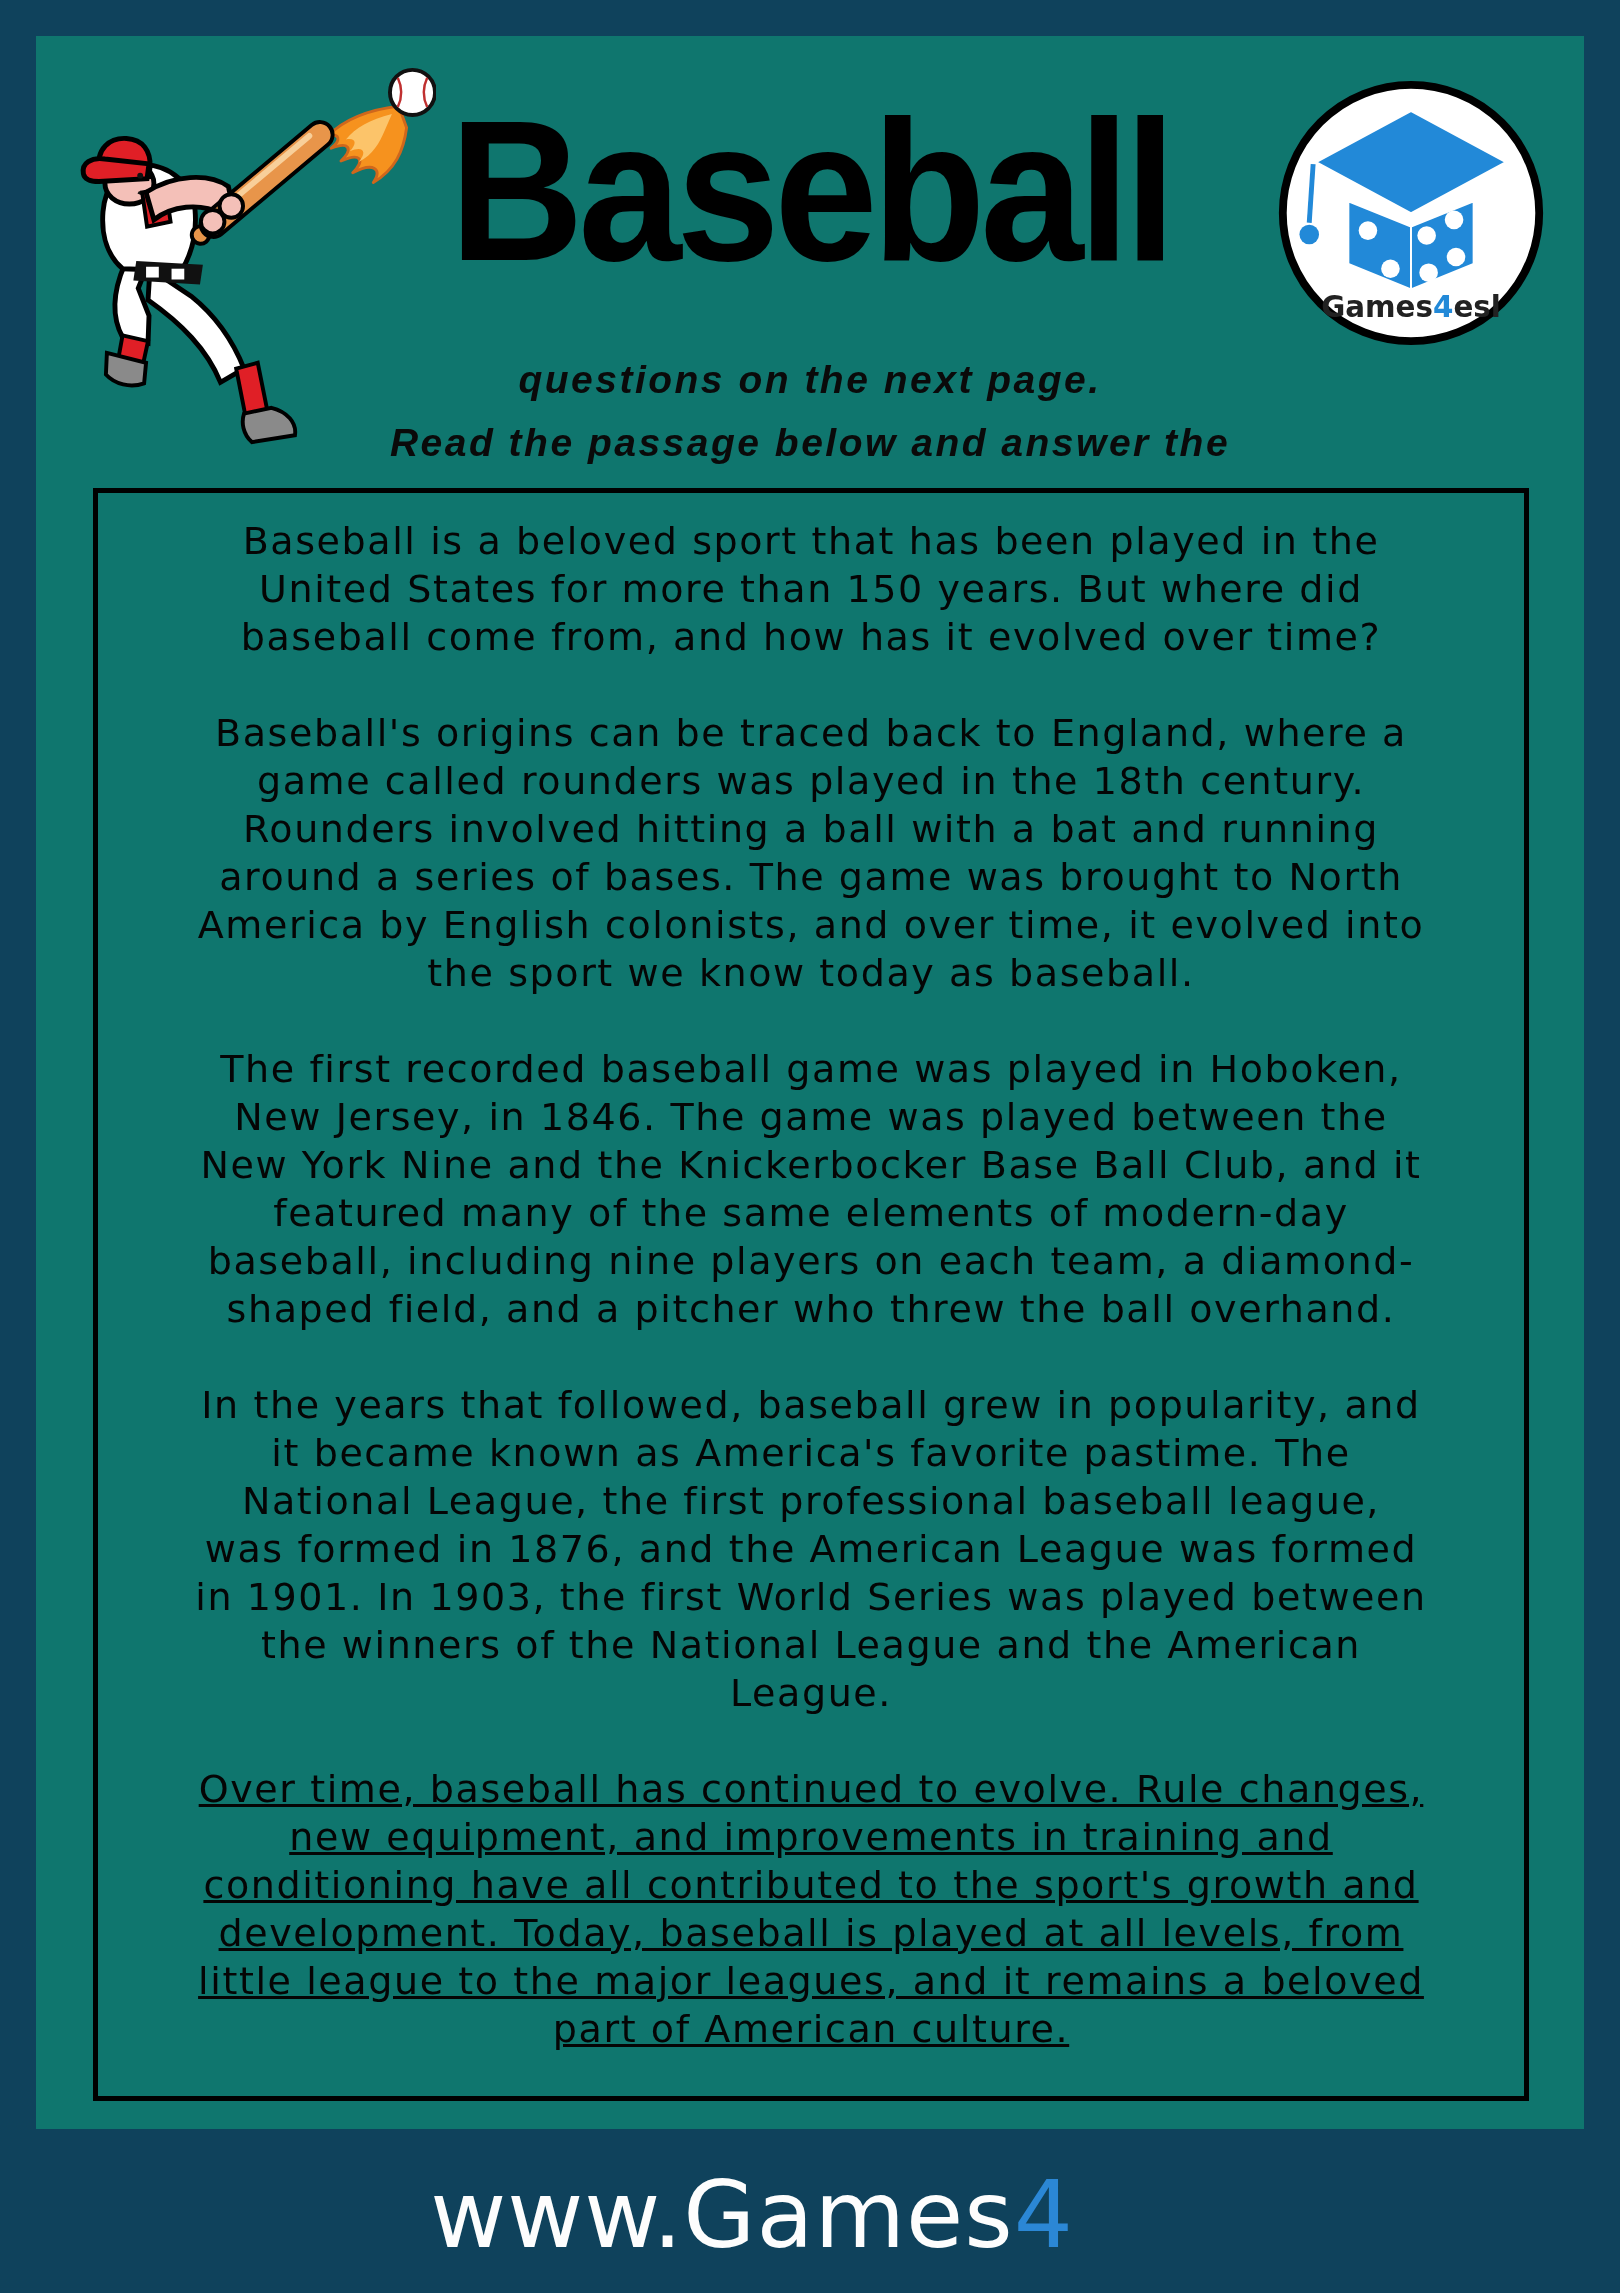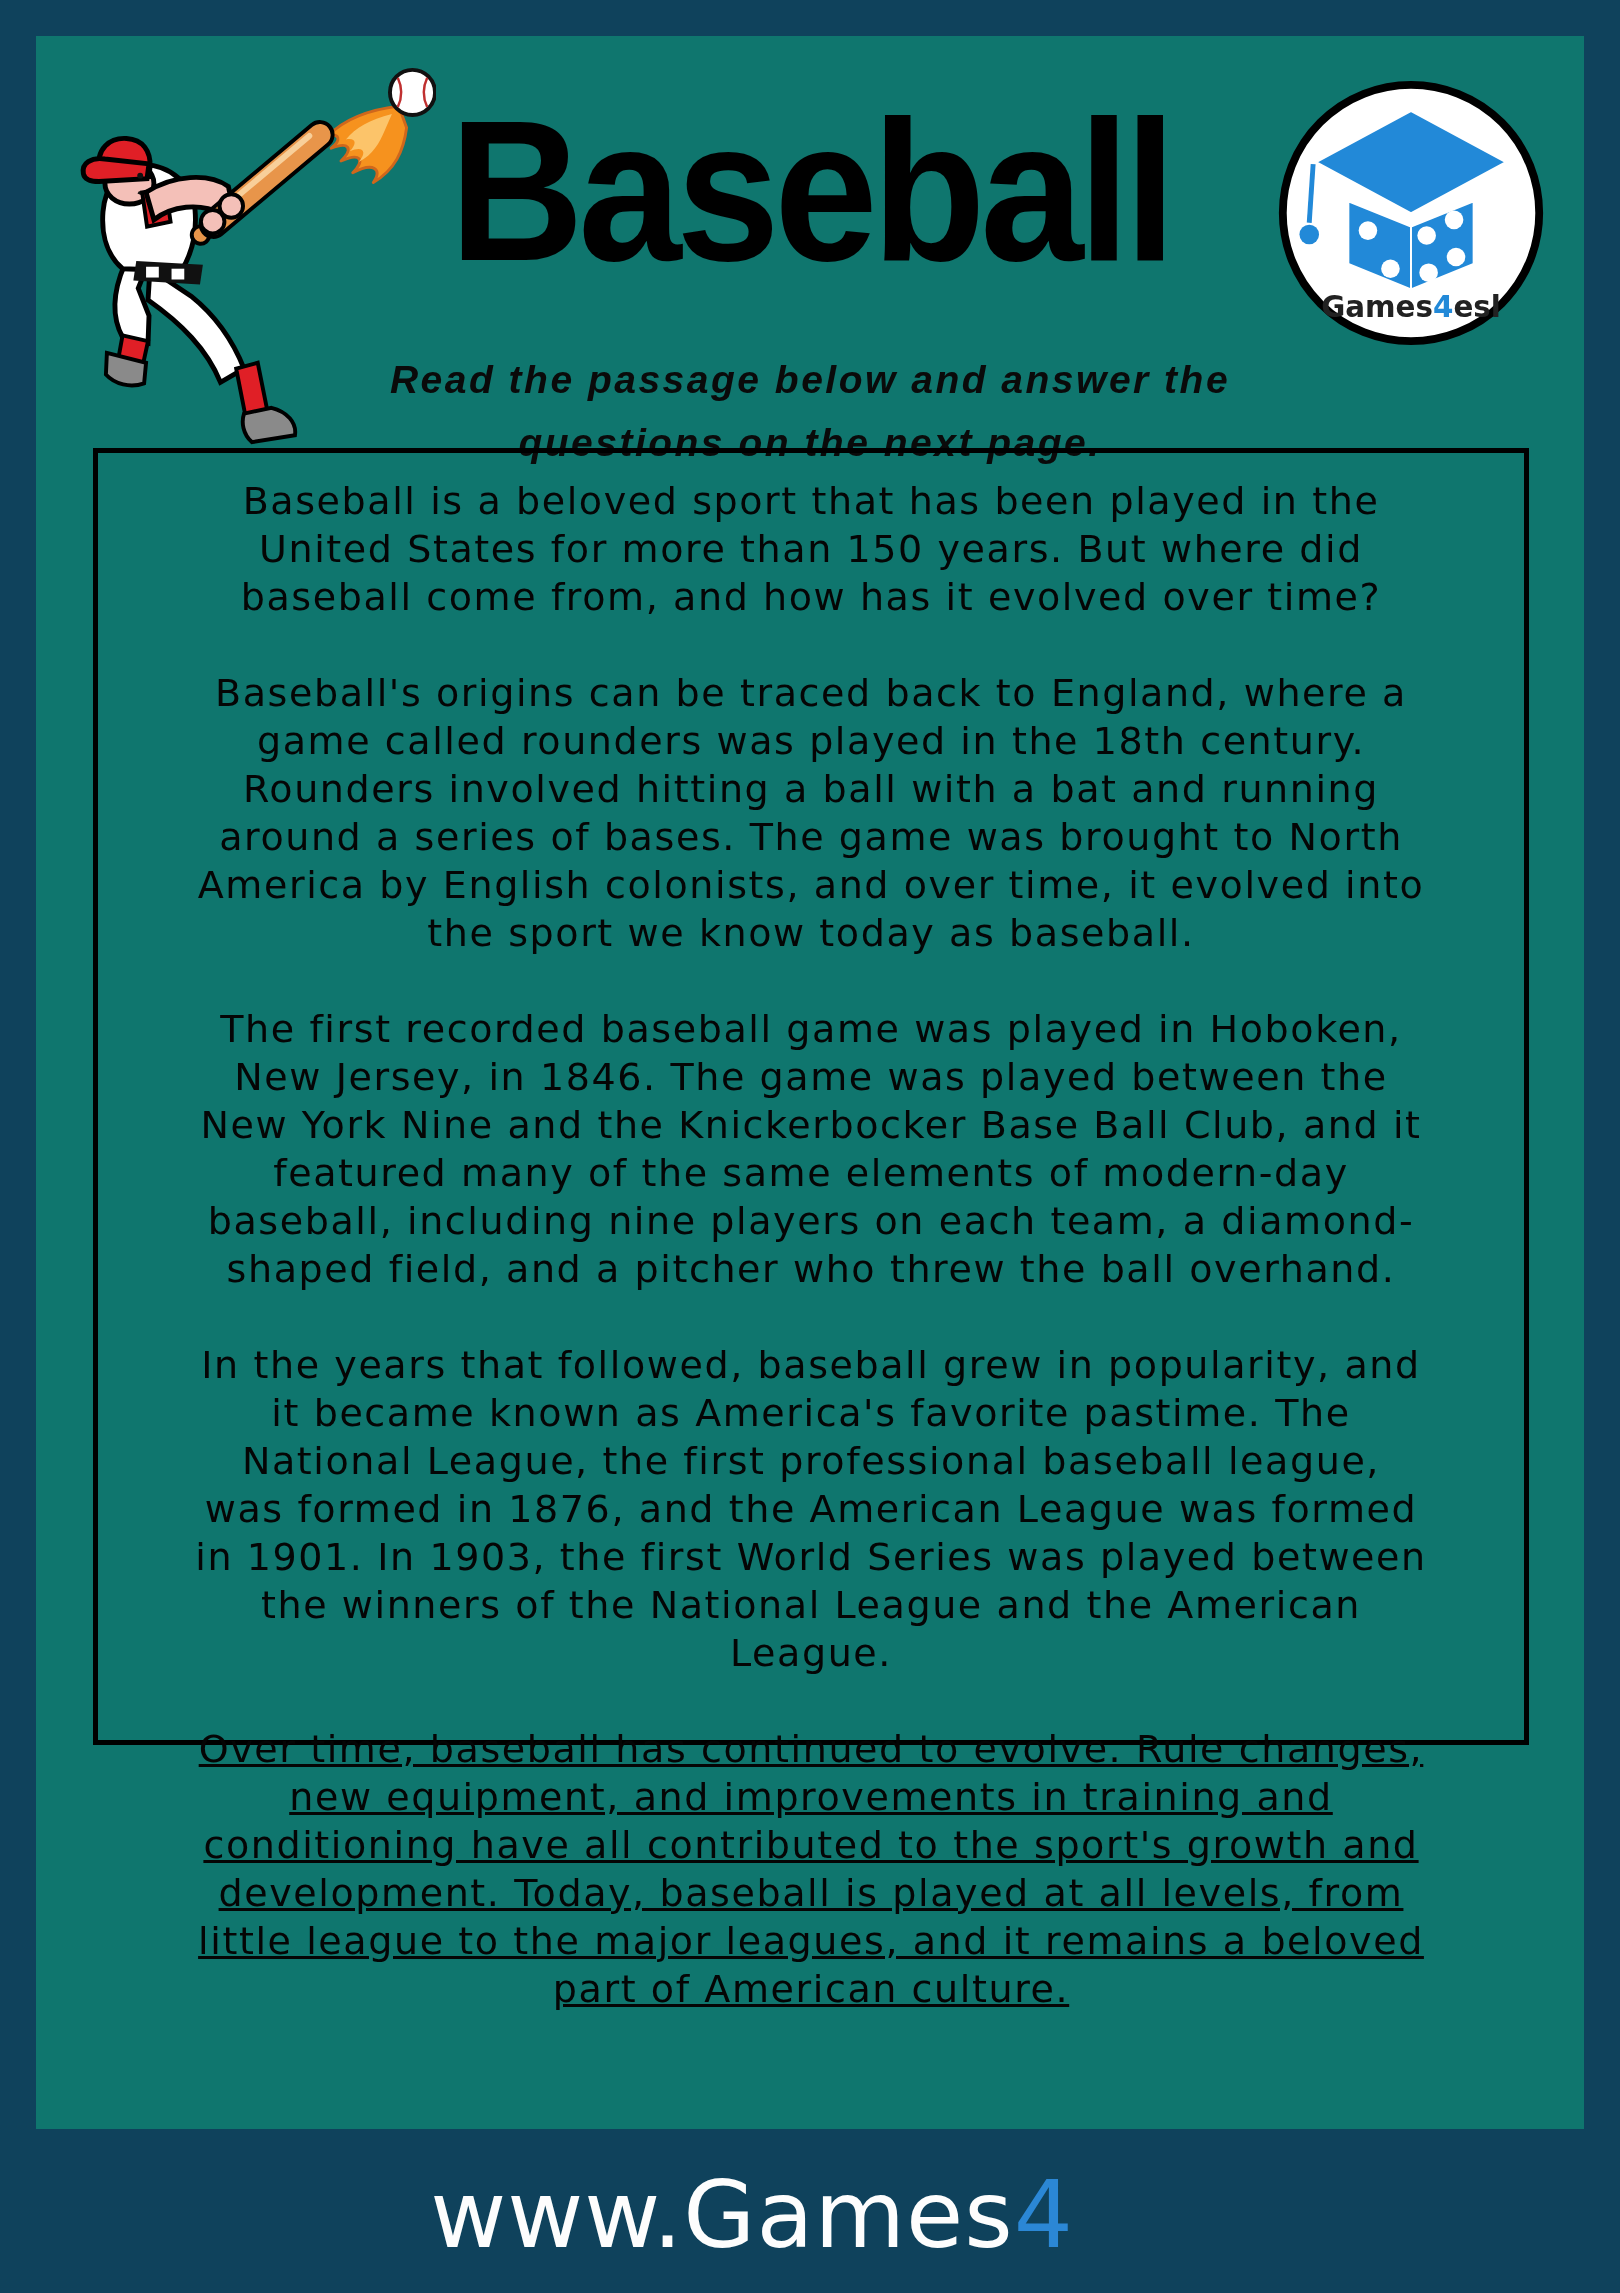--- a/index.html
+++ b/index.html
@@ -26,21 +26,21 @@
   .logo{position:absolute;left:1238px;top:40px;width:274px;height:274px;}
   .instruction{
     position:absolute;left:0;top:312px;width:100%;
     text-align:center;
     font-family:"Liberation Sans",sans-serif;
     font-style:italic;font-weight:bold;
     font-size:39px;line-height:63px;letter-spacing:2.5px;color:#0a0a0a;
   }
   
   .passage-box{
-    position:absolute;left:57px;top:412px;width:1436px;height:1297px;
+    position:absolute;left:57px;top:452px;width:1436px;height:1613px;
     border:5.9px solid #000;box-sizing:border-box;
     padding:23.5px 11.8px;
   }
   .passage-box p{
     margin:48px 0;
     white-space:pre-line;
     text-align:center;
     font-family:"DejaVu Sans",sans-serif;
     font-size:38px;line-height:48px;letter-spacing:1.6px;
     color:#050505;
@@ -121,22 +121,22 @@
       <circle cx="158" cy="201" r="9.5" fill="#ffffff"></circle>
       <circle cx="186" cy="185" r="9.5" fill="#ffffff"></circle>
       <polygon points="140,34 240,88 140,142 40,88" fill="#2289d8" stroke="#ffffff" stroke-width="5"></polygon>
       <line x1="40" y1="90" x2="36" y2="150" stroke="#2289d8" stroke-width="5"></line>
       <circle cx="36" cy="162" r="10" fill="#2289d8"></circle>
     </g>
     <text class="logo-text" x="140" y="246" text-anchor="middle" font-size="30" fill="#222222"><tspan>Games</tspan><tspan fill="#2289d8">4</tspan><tspan>esl</tspan></text>
   </svg>
 
   <div class="instruction">
+    <div>questions on the next page.</div>
     <div>Read the passage below and answer the</div>
-    <div>questions on the next page.</div>
   </div>
 
   <div class="passage-box">
     <p>Baseball is a beloved sport that has been played in the
 United States for more than 150 years. But where did
 baseball come from, and how has it evolved over time?</p>
     <p>Baseball's origins can be traced back to England, where a
 game called rounders was played in the 18th century.
 Rounders involved hitting a ball with a bat and running
 around a series of bases. The game was brought to North

